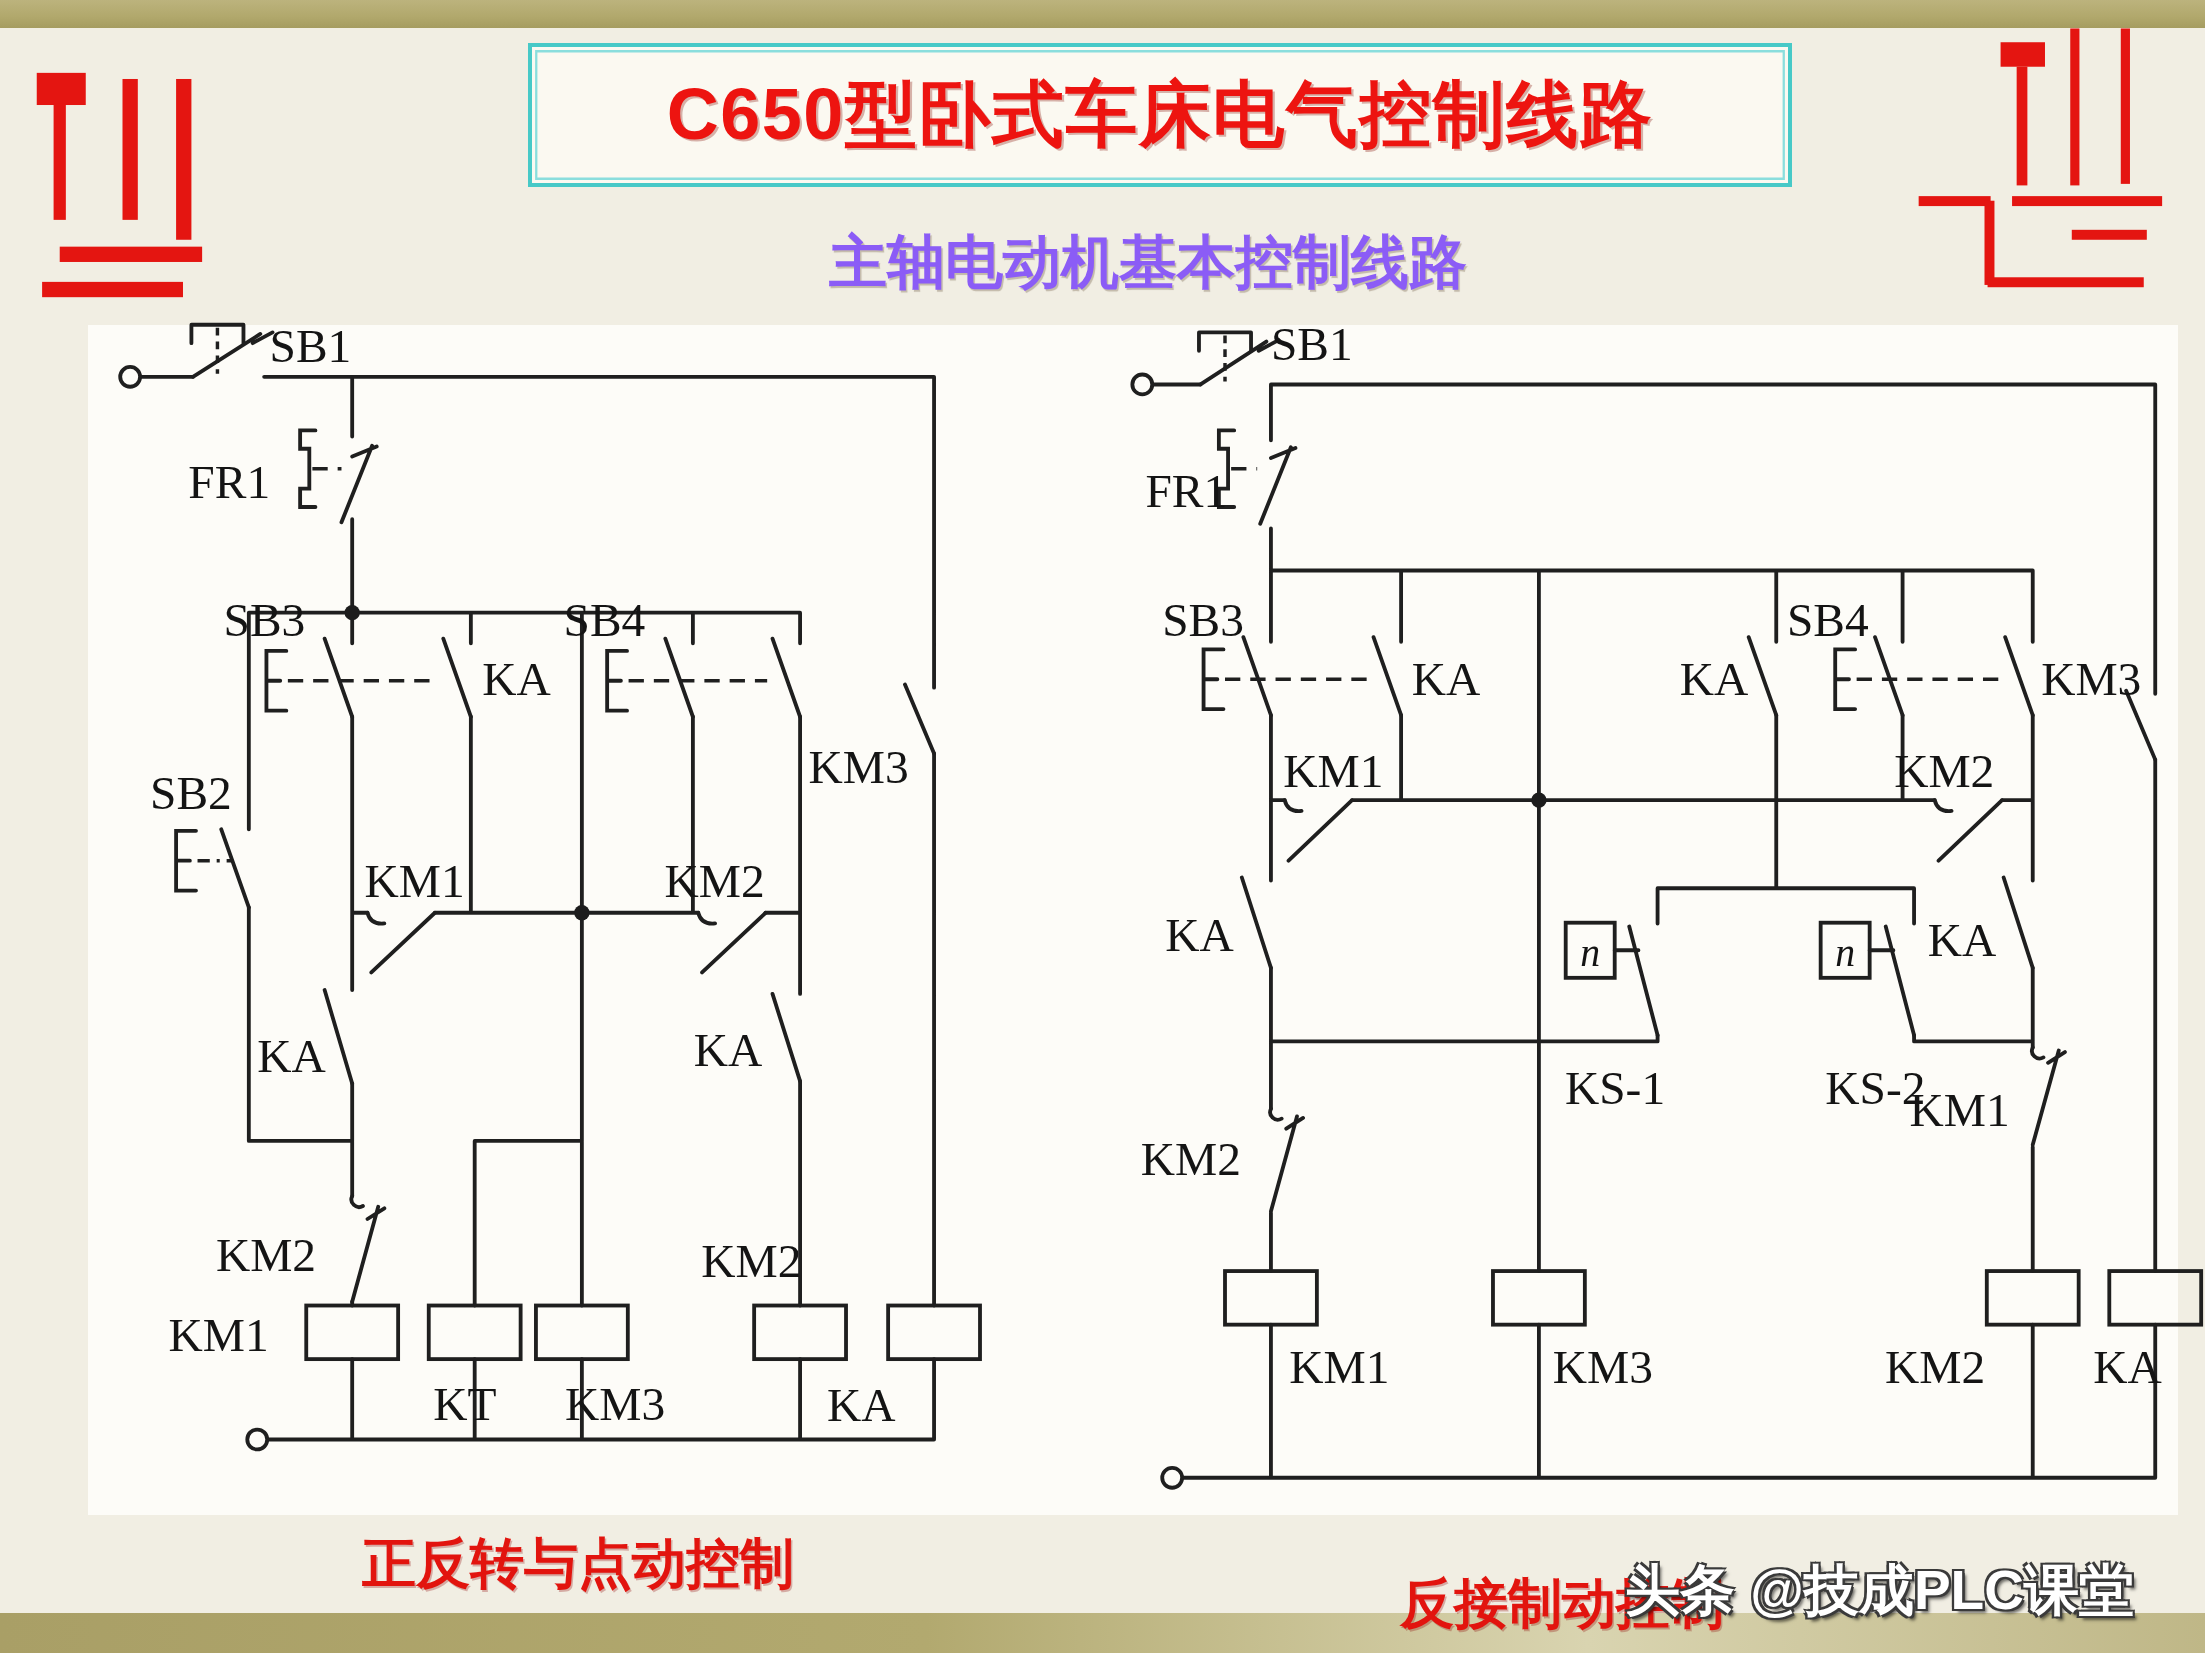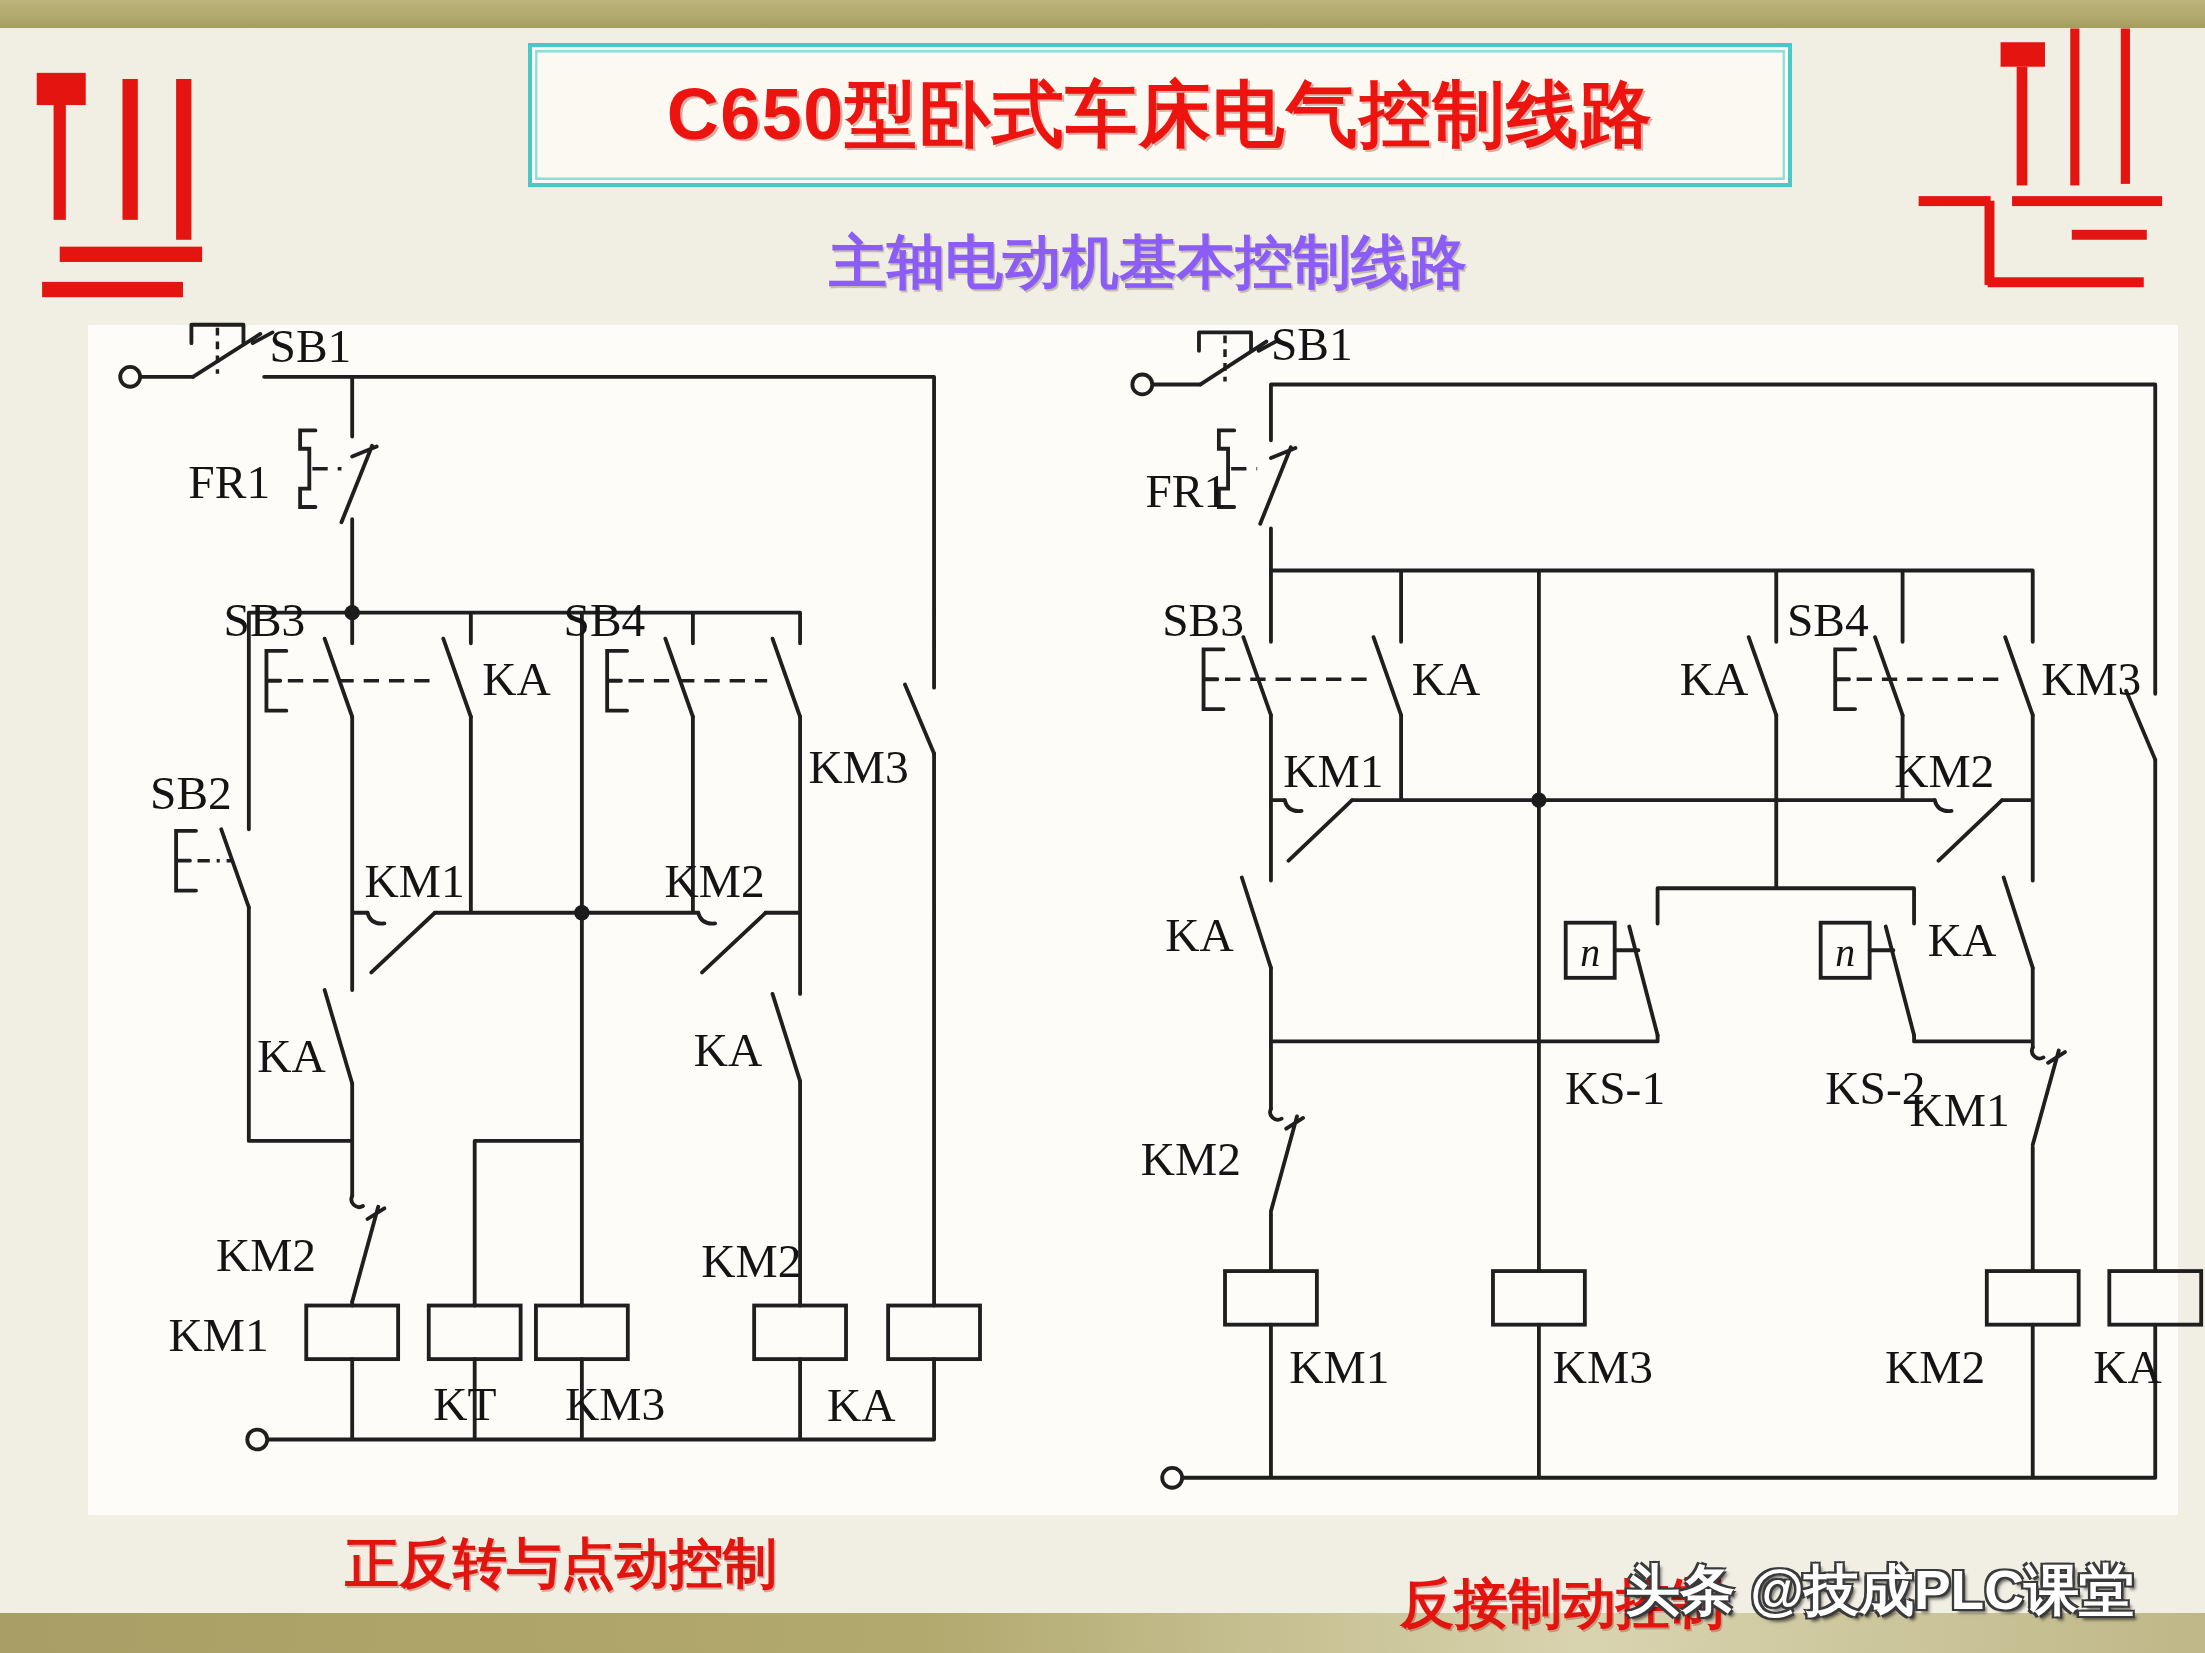--- a/index.html
+++ b/index.html
@@ -14,21 +14,21 @@
         box-shadow:inset 0 0 0 3.1px #fbf9f1, inset 0 0 0 5.4px #8adedd;
         display:flex;align-items:center;justify-content:center;}
   .title-text{font-size:72px;font-weight:900;color:#ed1410;letter-spacing:1.5px;
         text-shadow:2.3px 2.3px 0 rgba(130,10,0,0.30);white-space:nowrap;}
   .subtitle{position:absolute;left:459px;top:224px;width:1378px;text-align:center;
         font-size:58px;font-weight:bold;color:#8b5cf6;
         text-shadow:1.5px 2.3px 0.8px rgba(60,30,0,0.25);white-space:nowrap;}
   .panel{position:absolute;left:88px;top:325px;width:2090px;height:1190px;background:#fdfcf8;}
   .caption{position:absolute;top:1528px;font-size:54px;font-weight:bold;color:#e2140e;
         text-shadow:1.5px 2.3px 0 rgba(140,0,0,0.28);white-space:nowrap;}
-  .caption-left{left:345px;}
+  .caption-left{left:362px;}
   .caption-right{left:1400px;margin-top:40px;}
   .watermark{position:absolute;left:1625px;top:1554px;font-size:55px;font-weight:bold;color:#ffffff;
         z-index:5;white-space:nowrap;
         text-shadow:-2.3px -2.3px 0 #3a3a3a,2.3px -2.3px 0 #3a3a3a,-2.3px 2.3px 0 #3a3a3a,2.3px 2.3px 0 #3a3a3a,3.8px 3.8px 3.1px rgba(0,0,0,0.55);}
   svg.overlay{position:absolute;left:0;top:0;width:2205px;height:1654px;}
   .wire{stroke:#1f1f1f;stroke-width:5;fill:none;stroke-linecap:round;}
   .blade{stroke:#1f1f1f;stroke-width:5;fill:none;stroke-linecap:round;}
   .dashlink{stroke:#1f1f1f;stroke-width:4.5;fill:none;stroke-dasharray:20 13;}
   .dashdot{stroke:#1f1f1f;stroke-width:4.5;fill:none;stroke-dasharray:16 9 4 9;}
   .plunger{stroke:#1f1f1f;stroke-width:4.5;fill:none;stroke-dasharray:10 8;}

